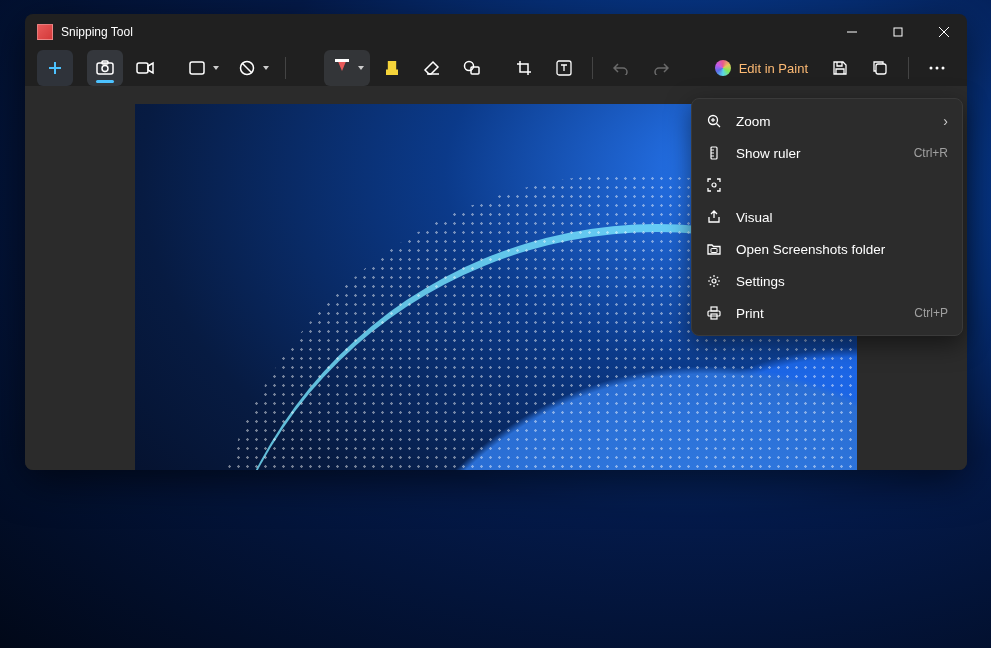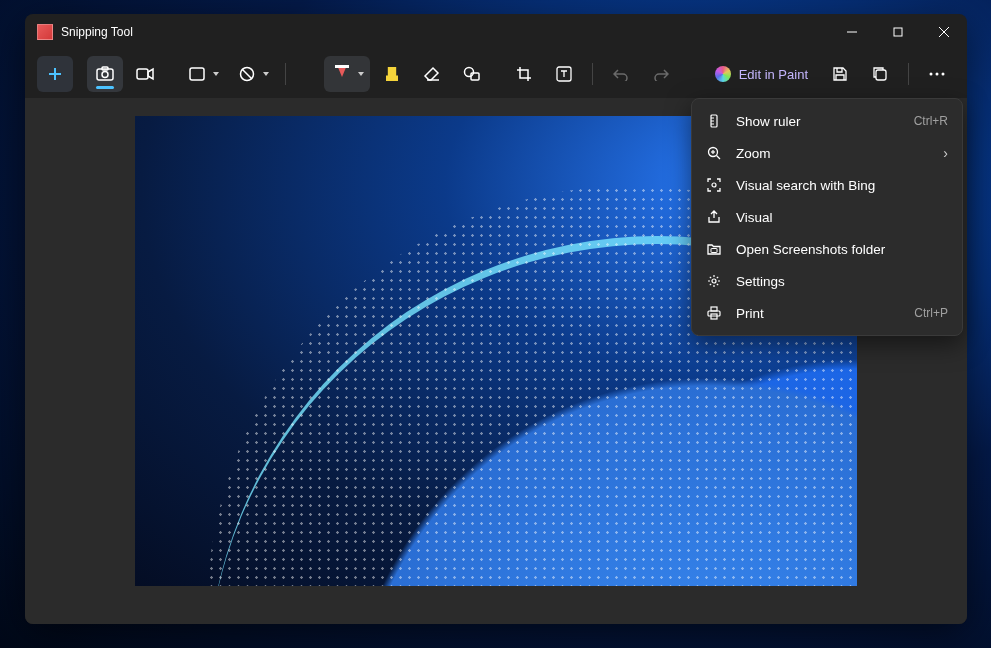--- a/index.html
+++ b/index.html
@@ -9,21 +9,21 @@
       font-family: "Segoe UI", sans-serif;
       background: radial-gradient(ellipse at 70% 30%, #0a5bd6 0%, #041a4a 50%, #010818 100%);
       overflow: hidden;
       position: relative;
     }
     .app-window {
       position: absolute;
       top: 14px;
       left: 25px;
       width: 942px;
-      height: 610px;
+      height: 456px;
       background: #202020;
       border-radius: 8px;
       box-shadow: 0 10px 40px rgba(0,0,0,0.6);
       display: flex;
       flex-direction: column;
       overflow: hidden;
     }
     .titlebar {
       height: 36px;
       display: flex;
@@ -111,21 +111,21 @@
       background: #444;
       margin: 0 6px;
     }
     .spacer { flex: 1; }
     .edit-paint {
       display: flex;
       align-items: center;
       height: 36px;
       padding: 0 10px;
       border-radius: 6px;
-      color: #c4b5fd;
+      color: #fdba74;
       font-size: 13px;
       gap: 8px;
     }
     .paint-icon {
       width: 16px;
       height: 16px;
       border-radius: 50%;
       background: conic-gradient(#e85a8a, #e8c55a, #7de85a, #5ad6e8, #5a6de8, #c55ae8, #e85a8a);
     }
     .canvas-area {
@@ -390,49 +390,48 @@
       <div class="dots"></div>
     </div>
   </div>
 
 </div>
 
 <div class="menu">
   <div class="menu-item">
     <span class="mi-icon">
         <svg width="14" height="14" viewBox="0 0 14 14">
+          <circle cx="6" cy="6" r="4.5" fill="none" stroke="#fff" stroke-width="1.3"></circle>
+          <line x1="9.5" y1="9.5" x2="13" y2="13" stroke="#fff" stroke-width="1.3"></line>
+          <line x1="4" y1="6" x2="8" y2="6" stroke="#fff" stroke-width="1.2"></line>
+          <line x1="6" y1="4" x2="6" y2="8" stroke="#fff" stroke-width="1.2"></line>
+        </svg>
+      </span>
+    <span class="mi-label">Zoom</span>
+    <span class="mi-chevron">›</span>
+  </div>
+  <div class="menu-item">
+    <span class="mi-icon">
+        <svg width="14" height="14" viewBox="0 0 14 14">
           <rect x="4" y="1" width="6" height="12" rx="1" fill="none" stroke="#fff" stroke-width="1.2"></rect>
           <line x1="4" y1="4" x2="7" y2="4" stroke="#fff"></line>
           <line x1="4" y1="7" x2="7" y2="7" stroke="#fff"></line>
           <line x1="4" y1="10" x2="7" y2="10" stroke="#fff"></line>
         </svg>
       </span>
     <span class="mi-label">Show ruler</span>
     <span class="mi-shortcut">Ctrl+R</span>
   </div>
   <div class="menu-item">
     <span class="mi-icon">
         <svg width="14" height="14" viewBox="0 0 14 14">
-          <circle cx="6" cy="6" r="4.5" fill="none" stroke="#fff" stroke-width="1.3"></circle>
-          <line x1="9.5" y1="9.5" x2="13" y2="13" stroke="#fff" stroke-width="1.3"></line>
-          <line x1="4" y1="6" x2="8" y2="6" stroke="#fff" stroke-width="1.2"></line>
-          <line x1="6" y1="4" x2="6" y2="8" stroke="#fff" stroke-width="1.2"></line>
-        </svg>
-      </span>
-    <span class="mi-label">Zoom</span>
-    <span class="mi-chevron">›</span>
-  </div>
-  <div class="menu-item">
-    <span class="mi-icon">
-        <svg width="14" height="14" viewBox="0 0 14 14">
           <path d="M1 4 L1 1 L4 1 M10 1 L13 1 L13 4 M13 10 L13 13 L10 13 M4 13 L1 13 L1 10" fill="none" stroke="#fff" stroke-width="1.3"></path>
           <circle cx="7" cy="7" r="2" fill="none" stroke="#fff" stroke-width="1.2"></circle>
         </svg>
       </span>
-    <span class="mi-label">Visual search with Bing</span>
   </div>
   <div class="menu-item">
     <span class="mi-icon">
         <svg width="14" height="14" viewBox="0 0 14 14">
           <path d="M2 7 L2 12 L12 12 L12 7 M7 1 L7 8 M4 4 L7 1 L10 4" fill="none" stroke="#fff" stroke-width="1.3"></path>
         </svg>
       </span>
     <span class="mi-label">Visual</span>
   </div>
   <div class="menu-item">

